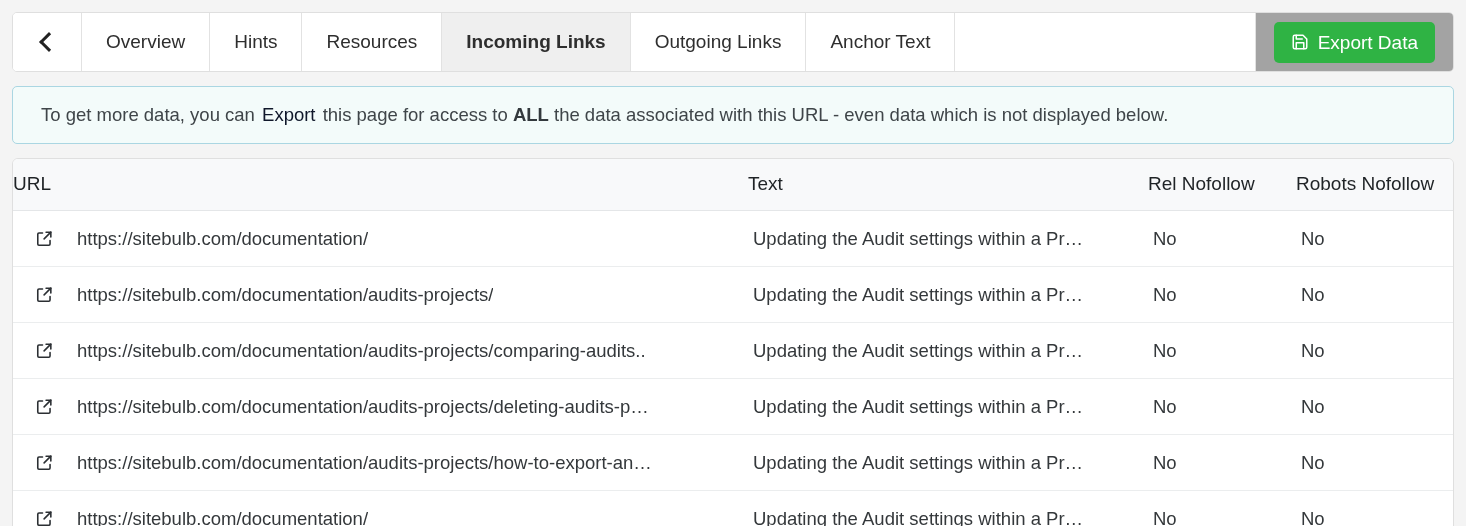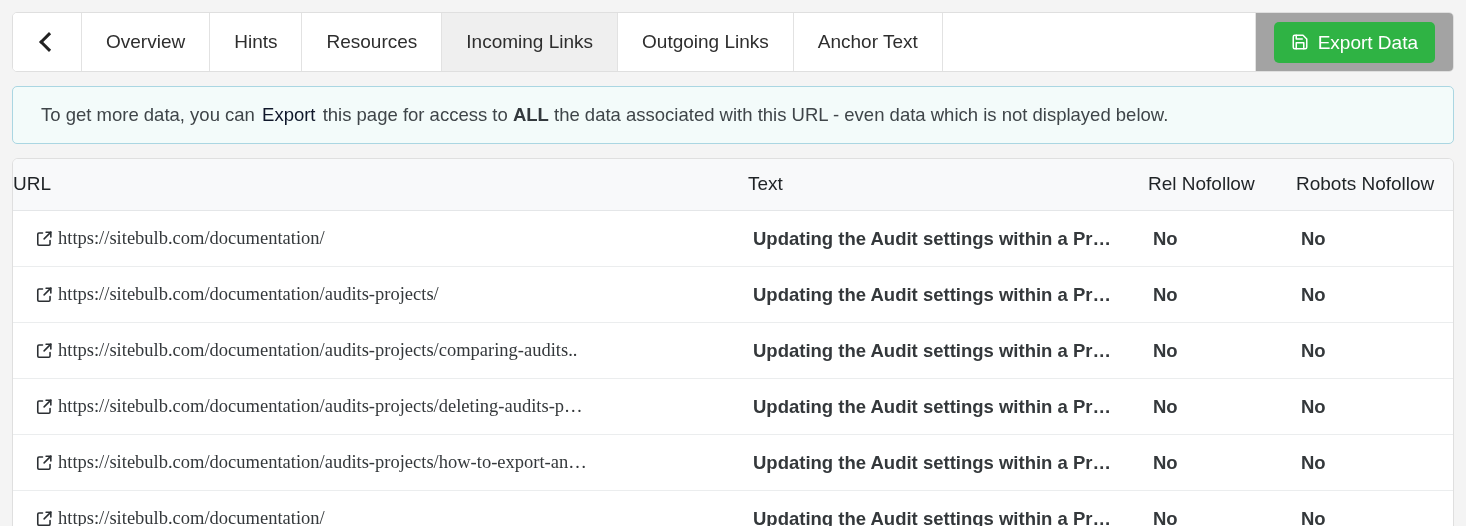--- a/index.html
+++ b/index.html
@@ -40,20 +40,21 @@
     white-space: nowrap;
     box-sizing: border-box;
   }
   .tab.back {
     padding: 0 25px;
     font-size: 22px;
     font-weight: bold;
   }
   .tab.active {
     background: #efefef;
+    font-weight: bold;
   }
   .tab-spacer {
     flex: 1 1 auto;
     border-right: 1px solid #e2e2e2;
     background: #ffffff;
   }
   .tab-action {
     display: flex;
     align-items: center;
     justify-content: center;
@@ -149,37 +150,36 @@
   .col-robots   { width: 183px; }
 
   th.col-url    { padding-left: 18px; }
   th.col-text   { padding-left: 5px; }
   th.col-rel    { padding-left: 5px; }
   th.col-robots { padding-left: 5px; }
 
   .urlcell {
     display: flex;
     align-items: center;
-    gap: 4px;
+    gap: 23px;
     padding-left: 22px;
     overflow: hidden;
-    font-family: Liberation Serif, serif;
   }
   .urlcell .txt {
     overflow: hidden;
     text-overflow: clip;
     white-space: nowrap;
   }
   .extlink-icon {
     flex: 0 0 auto;
     width: 19px;
     height: 19px;
     display: block;
   }
-  .cell-pad { padding-left: 5px; display:block; overflow:hidden; white-space:nowrap;font-weight:bold; }
+  .cell-pad { padding-left: 5px; display:block; overflow:hidden; white-space:nowrap; }
 </style>
 </head>
 <body>
 
 <div class="tabbar">
   <div class="tab back">
     <span class="chev"></span>
   </div>
 
   <div class="tab">

